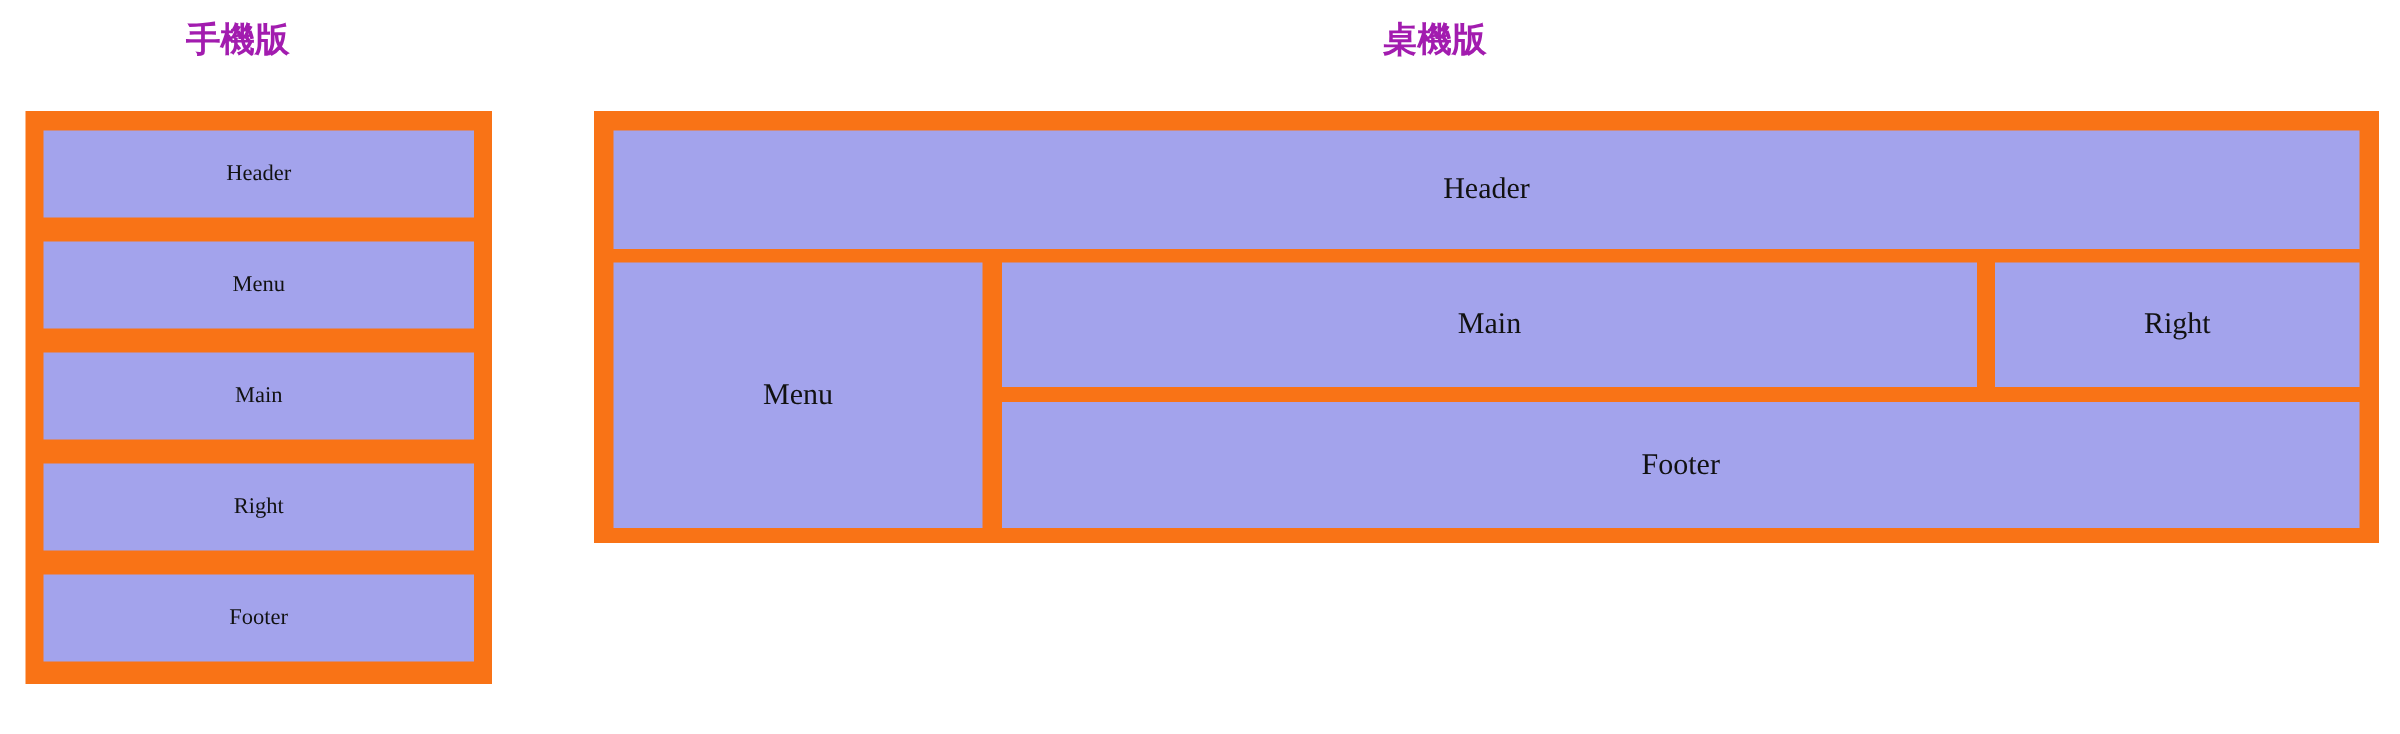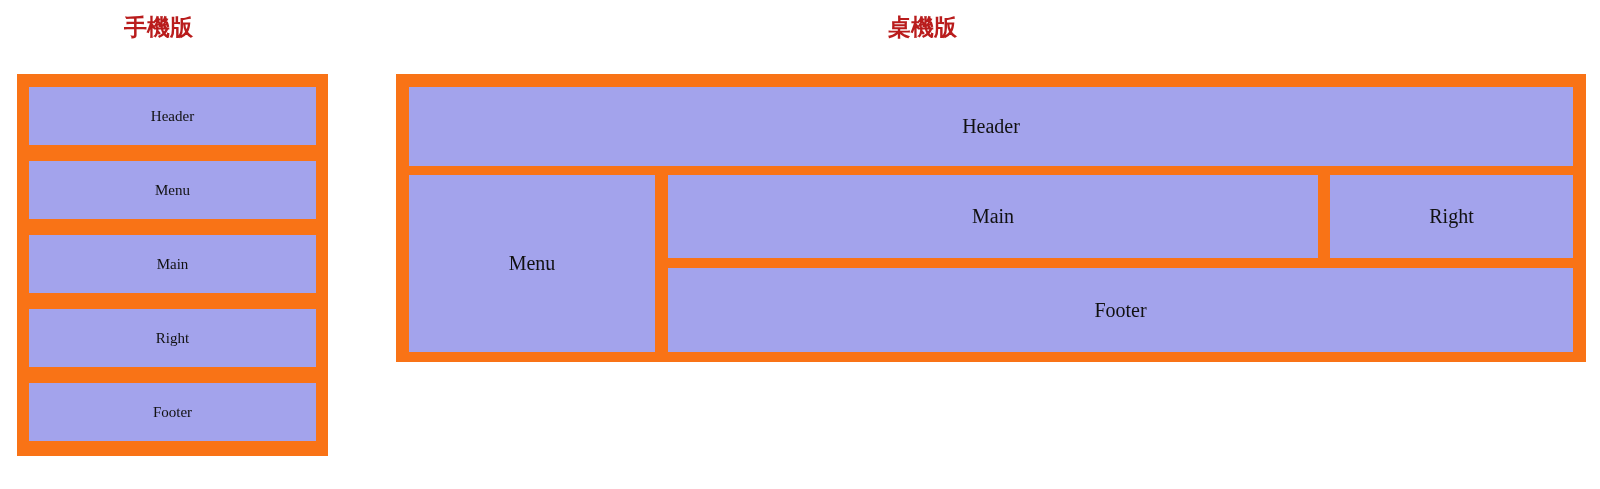--- a/index.html
+++ b/index.html
@@ -14,26 +14,26 @@
     overflow: hidden;
     position: relative;
   }
 
   
   .title {
     position: absolute;
     font-family: "DejaVu Sans", "Liberation Sans", sans-serif;
     font-weight: bold;
     font-size: 23px;
-    color: #b91c1c;
+    color: #a21caf;
     line-height: 1;
     white-space: nowrap;
   }
   #title-mobile  { left: 124px; top: 16px; }
-  #title-desktop { left: 888px; top: 16px; }
+  #title-desktop { left: 922px; top: 16px; }
 
   
   .frame {
     position: absolute;
     background: #f97316;
     box-sizing: border-box;
   }
   .cell {
     position: absolute;
     background: #a3a3ec;

